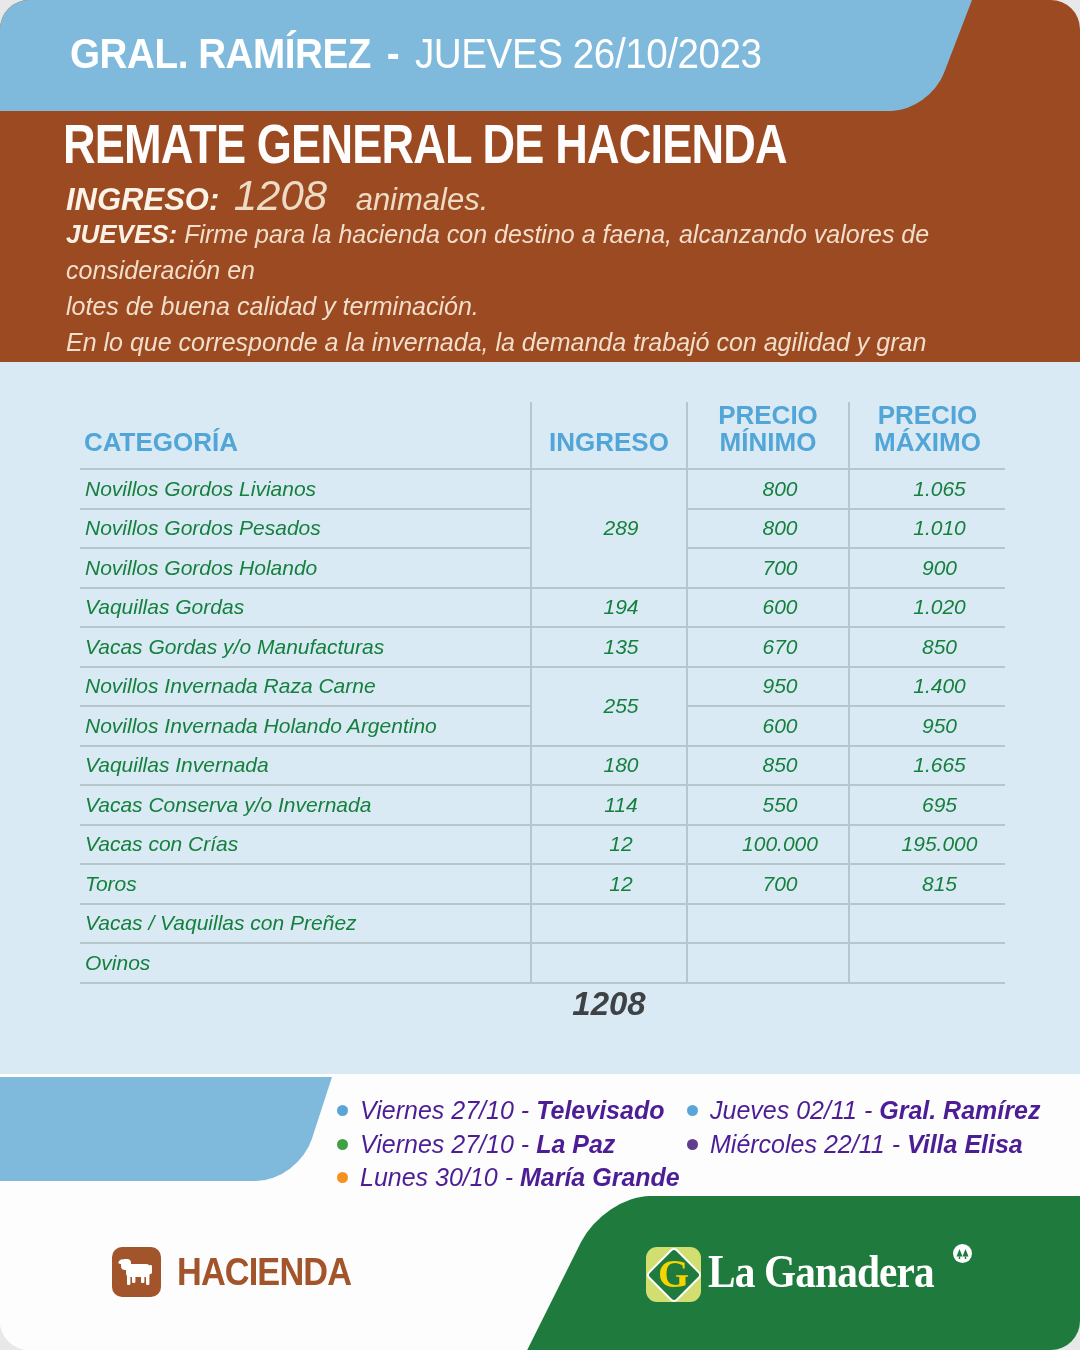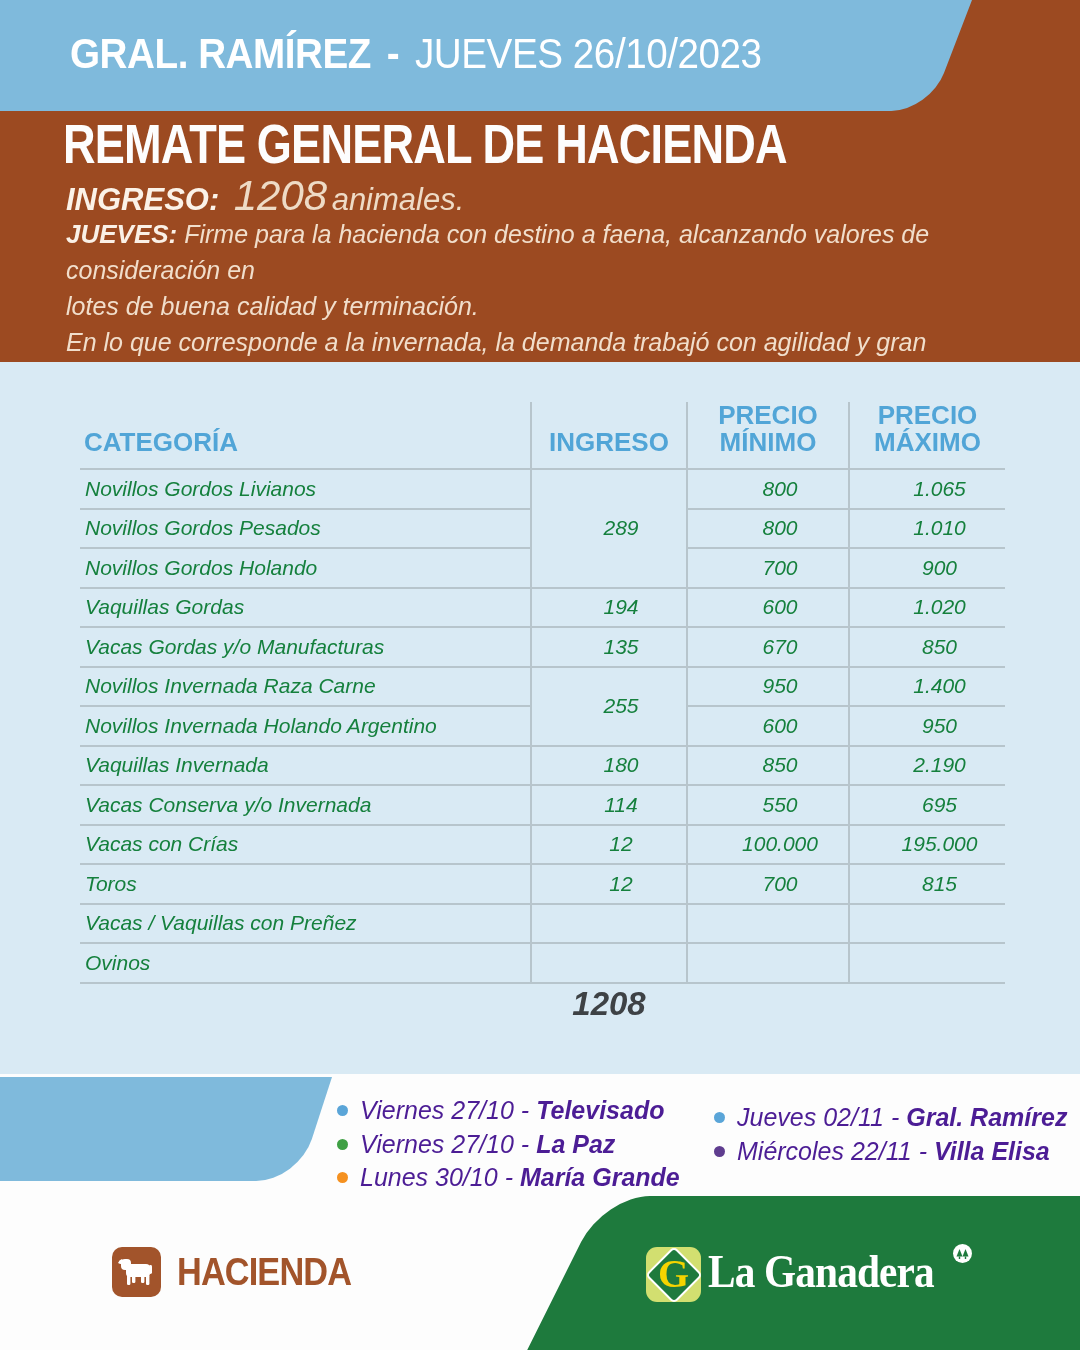--- a/index.html
+++ b/index.html
@@ -1,18 +1,18 @@
 <!DOCTYPE html>
 <html><head>
 <meta charset="utf-8">
 <style>
   html,body{margin:0;padding:0;background:#e8e8e8;}
   .canvas{
     position:relative;width:1080px;height:1350px;overflow:hidden;
-    background:#ffffff;font-family:"Liberation Sans",sans-serif;
+    background:#ffffff;font-family:"Liberation Sans",sans-serif;border-radius:29px;
     -webkit-font-smoothing:antialiased;
   }
   
   .sec-brown{position:absolute;left:0;top:0;width:1080px;height:362px;background:#9c4a21;}
   .banner-blue{
     position:absolute;left:-40px;top:0;width:1012px;height:111px;
     background:#7fbadc;border-bottom-right-radius:38px;
     transform:skewX(-21deg);transform-origin:top left;
   }
   .banner-text{
@@ -24,21 +24,21 @@
   .banner-text .sep{font-weight:700;margin:0 6px;}
   .banner-text .date{font-weight:400;}
   .report-title{
     position:absolute;left:63px;top:112px;color:#fdfdfd;font-weight:700;
     font-size:55px;white-space:nowrap;letter-spacing:-1px;
     transform:scaleX(.82);transform-origin:left top;
   }
   .ingreso-line{position:absolute;left:66px;top:172px;white-space:nowrap;font-style:italic;}
   .ingreso-line .lbl{font-weight:700;font-size:31px;color:#fbf2e8;}
   .ingreso-line .val{font-weight:400;font-size:42px;color:#eedbc6;margin-left:10px;}
-  .ingreso-line .suf{font-weight:400;font-size:31px;color:#eedbc6;margin-left:0;}
+  .ingreso-line .suf{font-weight:400;font-size:31px;color:#eedbc6;margin-left:24px;}
   .plaza{
     position:absolute;left:66px;top:216px;width:930px;
     font-size:25px;line-height:36px;color:#f1decb;font-style:italic;
   }
   .plaza .lbl{font-weight:700;color:#faf0e6;font-size:26px;}
   .plaza .txt{white-space:pre-line;}
   
   .sec-lightblue{position:absolute;left:0;top:362px;width:1080px;height:712px;background:#d9eaf4;}
   table.data{
     position:absolute;left:80px;top:402px;width:925px;
@@ -77,21 +77,21 @@
     background:#7fbadc;border-bottom-right-radius:42px;
     transform:skewX(-18deg);transform-origin:top left;
   }
   .proximos-title{
     position:absolute;left:40px;top:1093px;width:230px;text-align:center;
     color:#ffffff;font-weight:700;font-size:28px;line-height:34px;white-space:pre-line;
     letter-spacing:-.5px;
   }
   .evt-col{position:absolute;}
   .evt-col.left{left:337px;top:1094px;}
-  .evt-col.right{left:714px;top:1094px;margin-top:7px;}
+  .evt-col.right{left:687px;top:1094px;}
   .evt{display:flex;align-items:center;height:33.5px;white-space:nowrap;}
   .evt .dot{width:11px;height:11px;border-radius:50%;margin-right:12px;flex:none;}
   .evt .txt{font-size:25px;font-style:italic;color:#4c1d95;}
   .evt .sep{margin:0 7px;}
   .evt b{font-weight:700;}
   
   .green-panel{
     position:absolute;left:604px;top:1196px;width:640px;height:156px;
     background:#1e7a3d;border-top-left-radius:46px;
     transform:skewX(-26.5deg);transform-origin:top left;
@@ -206,21 +206,21 @@
     </tr>
     <tr>
       <td class="cat">Novillos Invernada Holando Argentino</td>
       <td class="num vline">600</td>
       <td class="num vline">950</td>
     </tr>
     <tr>
       <td class="cat">Vaquillas Invernada</td>
       <td class="num vline">180</td>
       <td class="num vline">850</td>
-      <td class="num vline">2.190</td>
+      <td class="num vline">1.665</td>
     </tr>
     <tr>
       <td class="cat">Vacas Conserva y/o Invernada</td>
       <td class="num vline">114</td>
       <td class="num vline">550</td>
       <td class="num vline">695</td>
     </tr>
     <tr>
       <td class="cat">Vacas con Crías</td>
       <td class="num vline">12</td>

